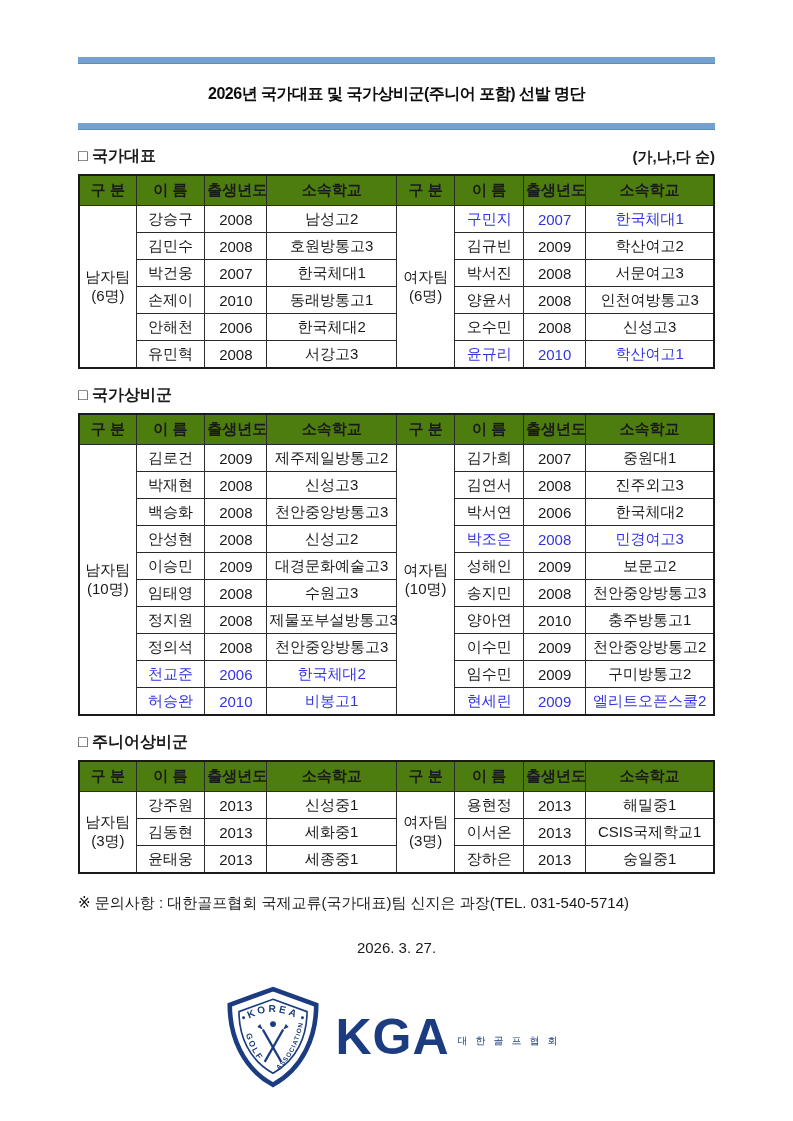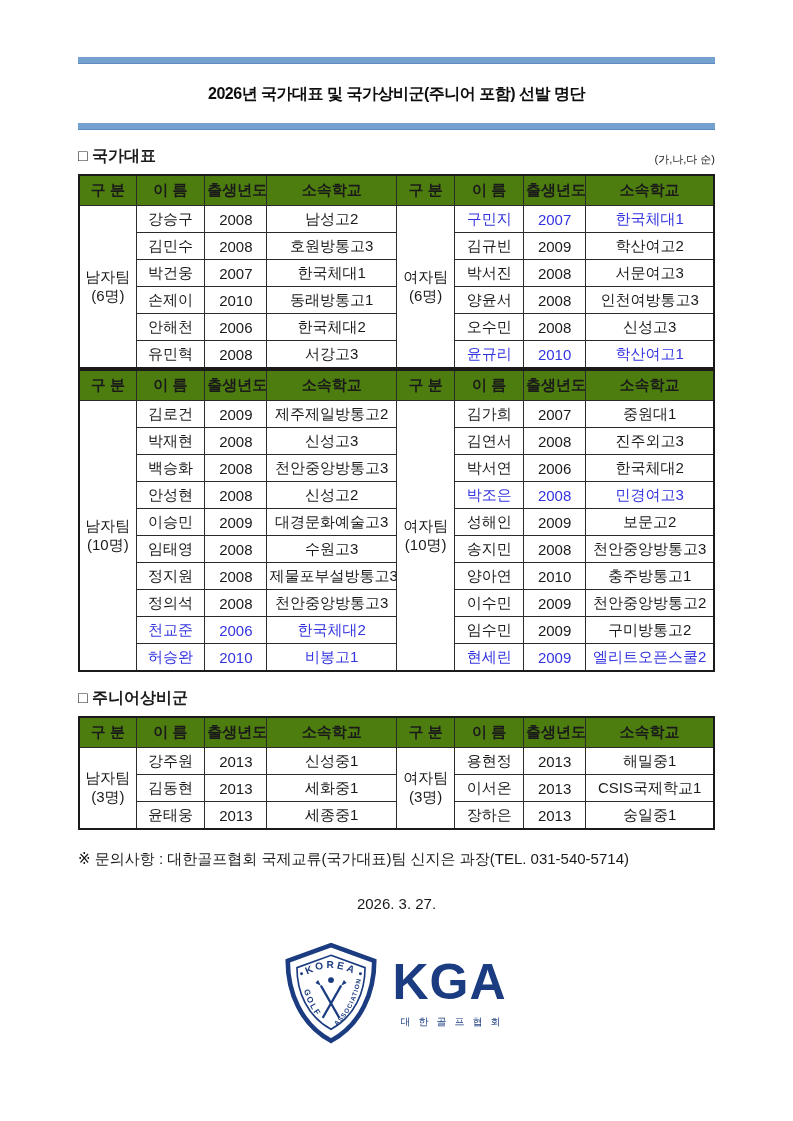--- a/index.html
+++ b/index.html
@@ -14,40 +14,40 @@
   .accent-bar { height:6px; background:#74A1CF; border-bottom:1px solid #5d8cbf; }
   .doc-title {
     font-size:16px; font-weight:bold; text-align:center;
     margin:20px 0 18px 0; letter-spacing:-0.5px; color:#0d0d0d;
   }
   .section-head {
     display:flex; justify-content:space-between; align-items:flex-end;
     margin:16px 0 7px 0;
   }
   .section-head .heading { font-size:16px; font-weight:bold; }
-  .section-head .order-note { font-size:11px; font-weight:normal;padding-left:39px; }
+  .section-head .order-note { font-size:15px; font-weight:bold;padding-left:39px; }
   table.roster {
     border-collapse:collapse; width:100%; table-layout:fixed;
     border:2px solid #1a1a1a;
   }
   table.roster th, table.roster td {
     border:1px solid #2b2b2b; text-align:center; vertical-align:middle;
     font-size:15px; padding:0 2px; height:26px;
     overflow:hidden; white-space:nowrap;
   }
   table.roster th { background:#4d7c0f; font-weight:bold; height:29px; }
   table.roster td.group { font-weight:normal; line-height:1.25; }
   table.roster td.hl { color:#3333E0; }
   .footer-contact { font-size:15px; margin-top:20px; }
   .footer-date { font-size:15px; text-align:center; margin-top:26px; }
   .logo-row {
     display:flex; justify-content:center; align-items:center;
     gap:16px; margin-top:30px;
   }
-  .logo-text-block { display:flex; flex-direction:column; align-items:flex-start; }
+  .logo-text-block { display:flex; align-items:center; }
   .logo-acronym {
     color:#1B3C80; font-weight:bold; font-size:50px; line-height:1;
     letter-spacing:1px;
   }
   .logo-orgname {
     color:#1B3C80; font-weight:normal; font-size:10px;
     letter-spacing:8px; margin-top:8px; padding-left:8px;
   }
 </style>
 </head>
@@ -141,20 +141,23 @@
           <td>유민혁</td>
           <td>2008</td>
           <td>서강고3</td>
           <td class="hl">윤규리</td>
           <td class="hl">2010</td>
           <td class="hl">학산여고1</td>
         </tr>
       </tbody>
     </table>
 
+  <div class="section-head">
+    <span class="heading">□ 국가상비군</span>
+  </div>
   <table class="roster">
       <colgroup>
         <col style="width: 9%;">
         <col style="width: 10.8%;">
         <col style="width: 9.8%;">
         <col style="width: 20.4%;">
         <col style="width: 9.2%;">
         <col style="width: 10.8%;">
         <col style="width: 9.8%;">
         <col style="width: 20.2%;">

